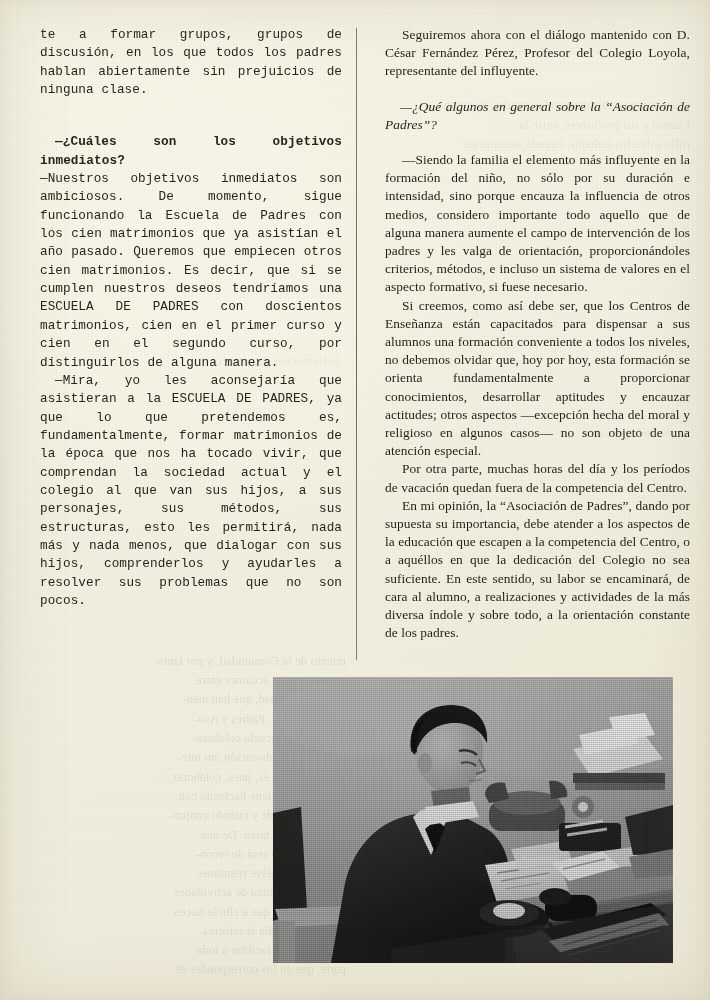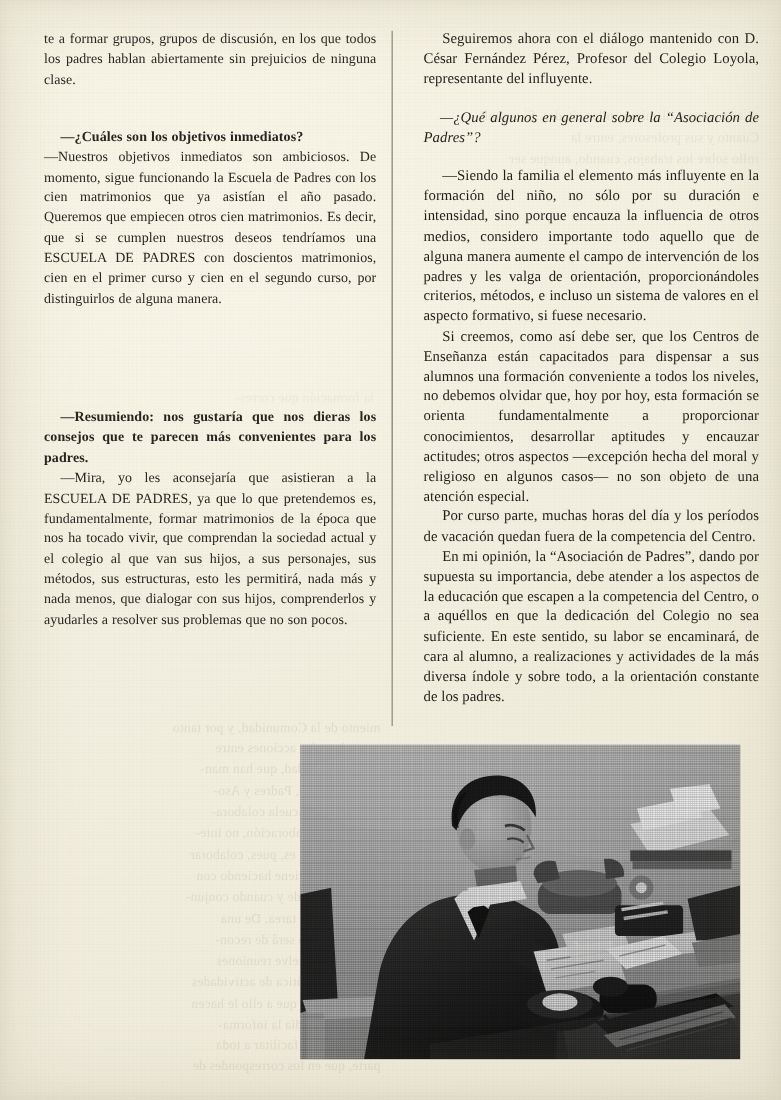--- a/index.html
+++ b/index.html
@@ -70,21 +70,21 @@
     top: 28px;
     width: 1px;
     height: 632px;
     background: linear-gradient(to bottom, #6c6a5c 0%, #54523f 50%, #6e6c5d 100%);
     opacity: .85;
   }
 
   
   #col-left p {
     margin: 0;
-    font-family: Liberation Serif, serif;
+    font-family: Liberation Mono, monospace;
     font-size: 12.7px;
     line-height: 18.35px;
     color: #272420;
     text-align: justify;
     text-justify: inter-word;
     letter-spacing: .05px;
     word-spacing: .3px;
   }
   #col-left p.indent { text-indent: 15px; }
   #col-left p.q {
@@ -172,30 +172,29 @@
 facilitando el día la informa-
 que resulten a facilitar a toda
 parte, que en los correspondes de</div>
 
   <div class="col-rule"></div>
 
   <div class="column" id="col-left">
     <p>te a formar grupos, grupos de discusión, en los que todos los padres hablan abiertamente sin prejuicios de ninguna clase.</p>
     <p class="q gap-before">—¿Cuáles son los objetivos inmediatos?</p>
     <p>—Nuestros objetivos inmediatos son ambiciosos. De momento, sigue funcionando la Escuela de Padres con los cien matrimonios que ya asistían el año pasado. Queremos que empiecen otros cien matrimonios. Es decir, que si se cumplen nuestros deseos tendríamos una ESCUELA DE PADRES con doscientos matrimonios, cien en el primer curso y cien en el segundo curso, por distinguirlos de alguna manera.</p>
-    <p class="q big-gap-before">—Resumiendo: nos gustaría que nos dieras los consejos que te parecen más convenientes para los padres.</p>
     <p class="indent">—Mira, yo les aconsejaría que asistieran a la ESCUELA DE PADRES, ya que lo que pretendemos es, fundamentalmente, formar matrimonios de la época que nos ha tocado vivir, que comprendan la sociedad actual y el colegio al que van sus hijos, a sus personajes, sus métodos, sus estructuras, esto les permitirá, nada más y nada menos, que dialogar con sus hijos, comprenderlos y ayudarles a resolver sus problemas que no son pocos.</p>
   </div>
 
   <div class="column" id="col-right">
     <p class="indent">Seguiremos ahora con el diálogo mantenido con D. César Fernández Pérez, Profesor del Colegio Loyola, representante del influyente.</p>
     <p class="q gap-before">—¿Qué algunos en general sobre la “Asociación de Padres”?</p>
     <p class="indent gap-before">—Siendo la familia el elemento más influyente en la formación del niño, no sólo por su duración e intensidad, sino porque encauza la influencia de otros medios, considero importante todo aquello que de alguna manera aumente el campo de intervención de los padres y les valga de orientación, proporcionándoles criterios, métodos, e incluso un sistema de valores en el aspecto formativo, si fuese necesario.</p>
     <p class="indent">Si creemos, como así debe ser, que los Centros de Enseñanza están capacitados para dispensar a sus alumnos una formación conveniente a todos los niveles, no debemos olvidar que, hoy por hoy, esta formación se orienta fundamentalmente a proporcionar conocimientos, desarrollar aptitudes y encauzar actitudes; otros aspectos —excepción hecha del moral y religioso en algunos casos— no son objeto de una atención especial.</p>
-    <p class="indent">Por curso parte, muchas horas del día y los períodos de vacación quedan fuera de la competencia del Centro.</p>
+    <p class="indent">Por otra parte, muchas horas del día y los períodos de vacación quedan fuera de la competencia del Centro.</p>
     <p class="indent">En mi opinión, la “Asociación de Padres”, dando por supuesta su importancia, debe atender a los aspectos de la educación que escapen a la competencia del Centro, o a aquéllos en que la dedicación del Colegio no sea suficiente. En este sentido, su labor se encaminará, de cara al alumno, a realizaciones y actividades de la más diversa índole y sobre todo, a la orientación constante de los padres.</p>
   </div>
 
   <figure id="photo" style="margin:0;">
     <svg viewBox="0 0 400 286" preserveAspectRatio="xMidYMid slice" aria-hidden="true">
       <defs>
         <linearGradient id="wallg" x1="0" y1="0" x2="0.35" y2="1">
           <stop offset="0%" stop-color="#b4b1a6"></stop>
           <stop offset="55%" stop-color="#a5a297"></stop>
           <stop offset="100%" stop-color="#96938a"></stop>

